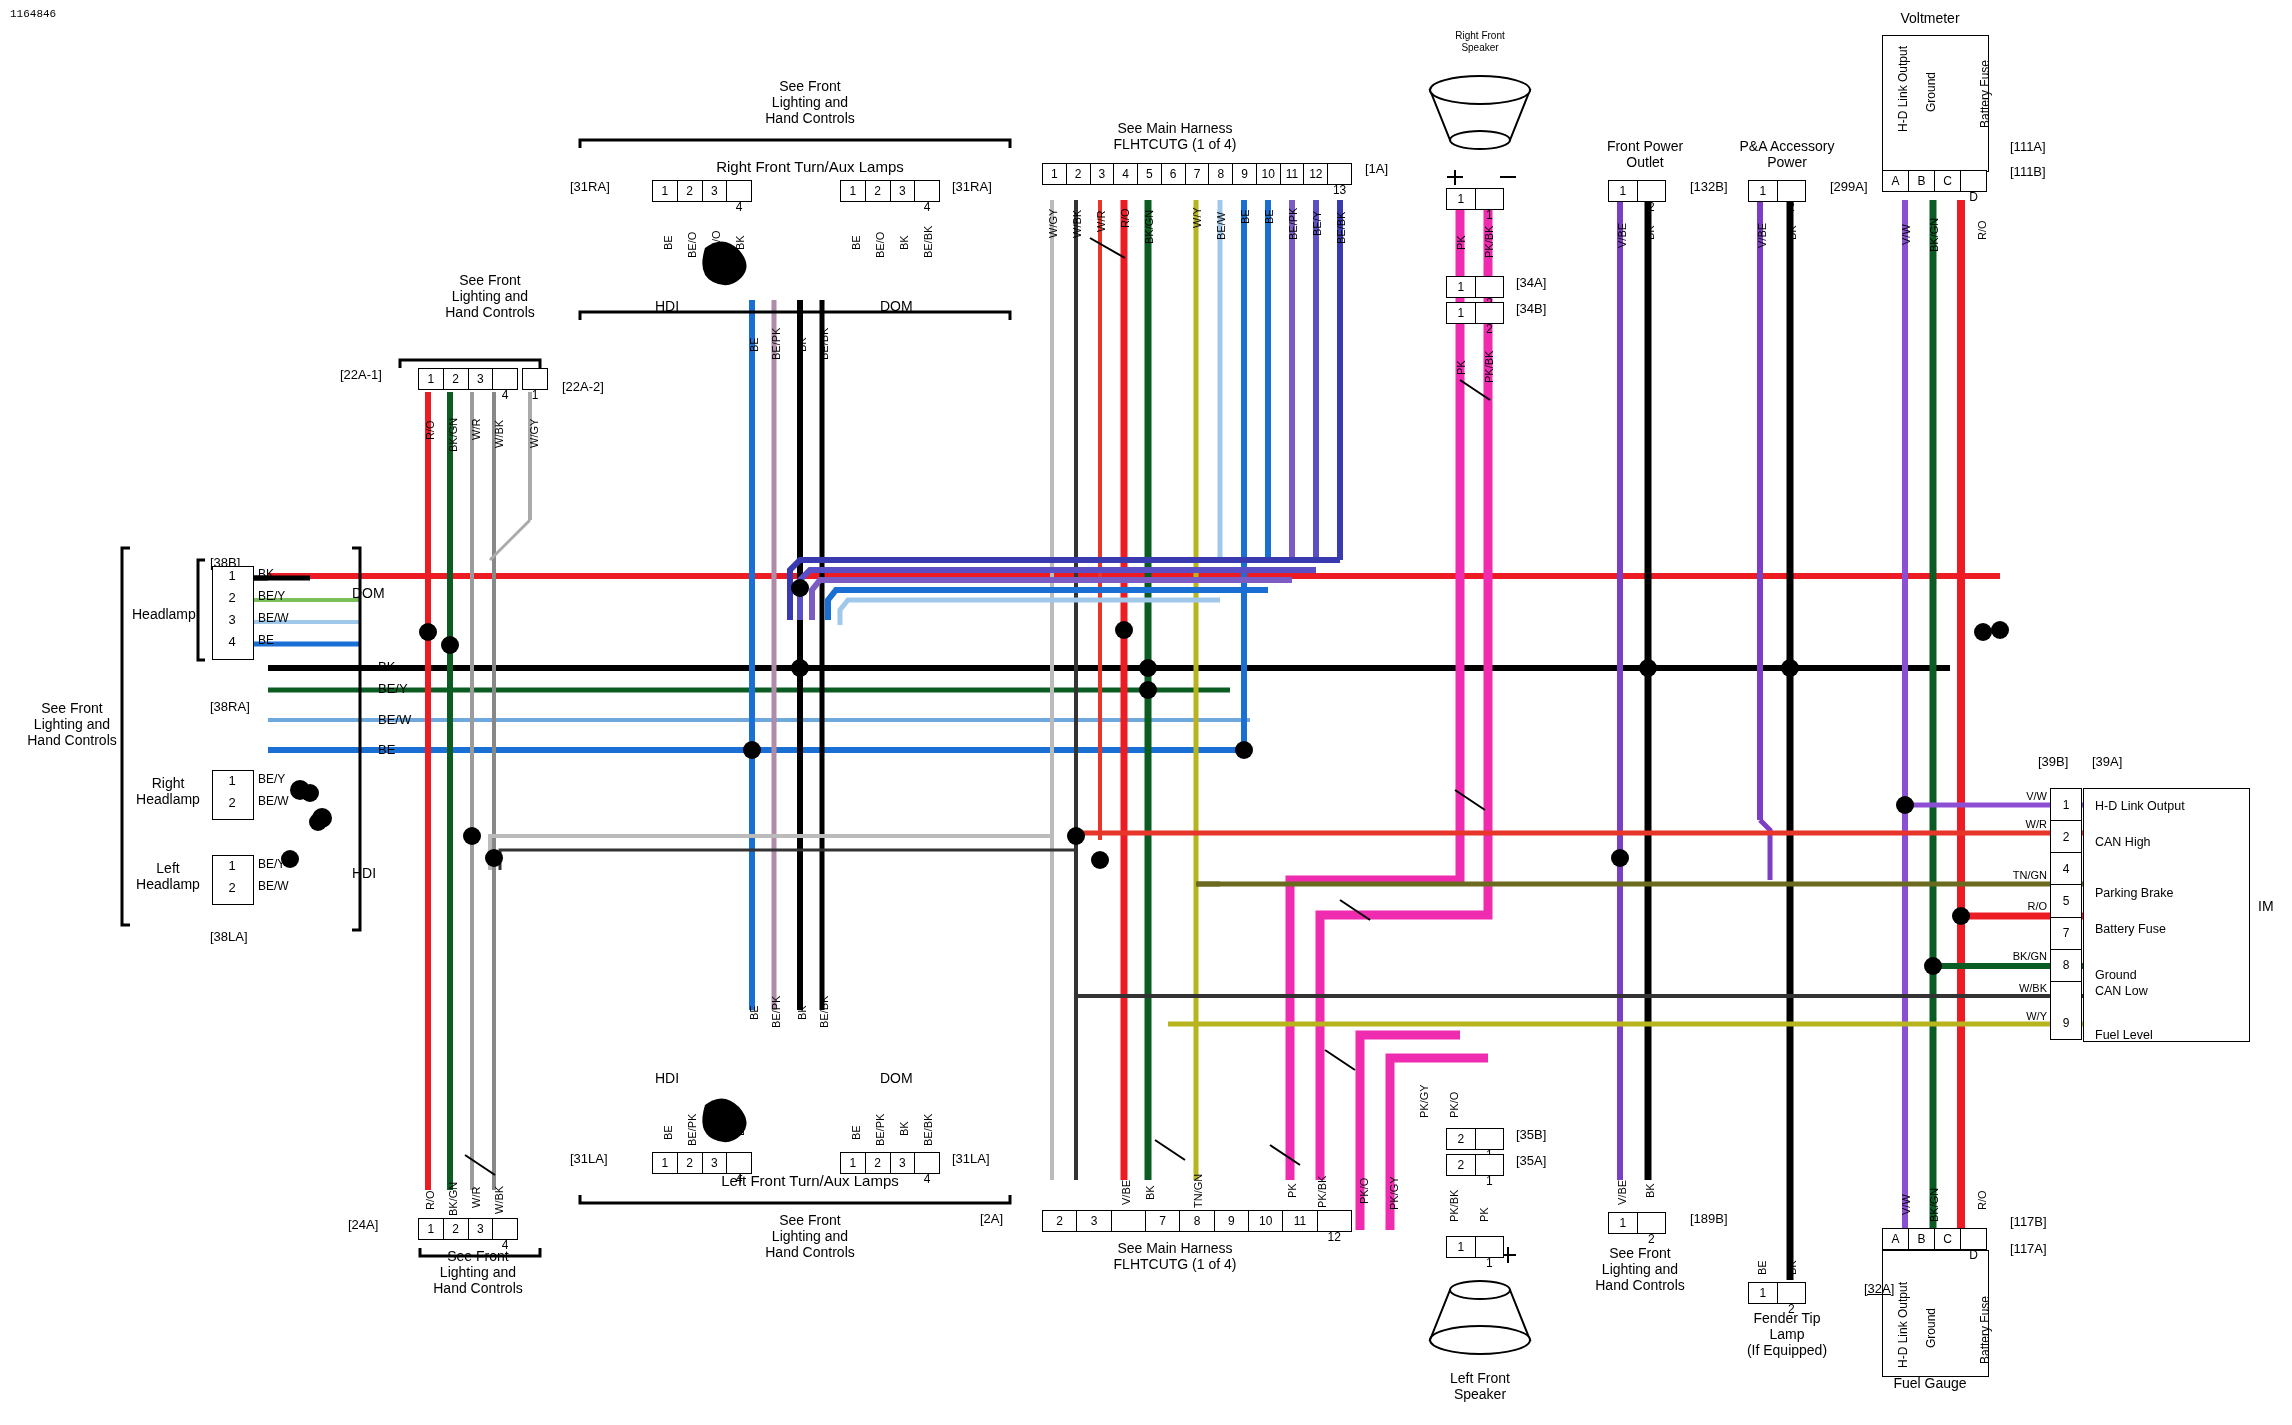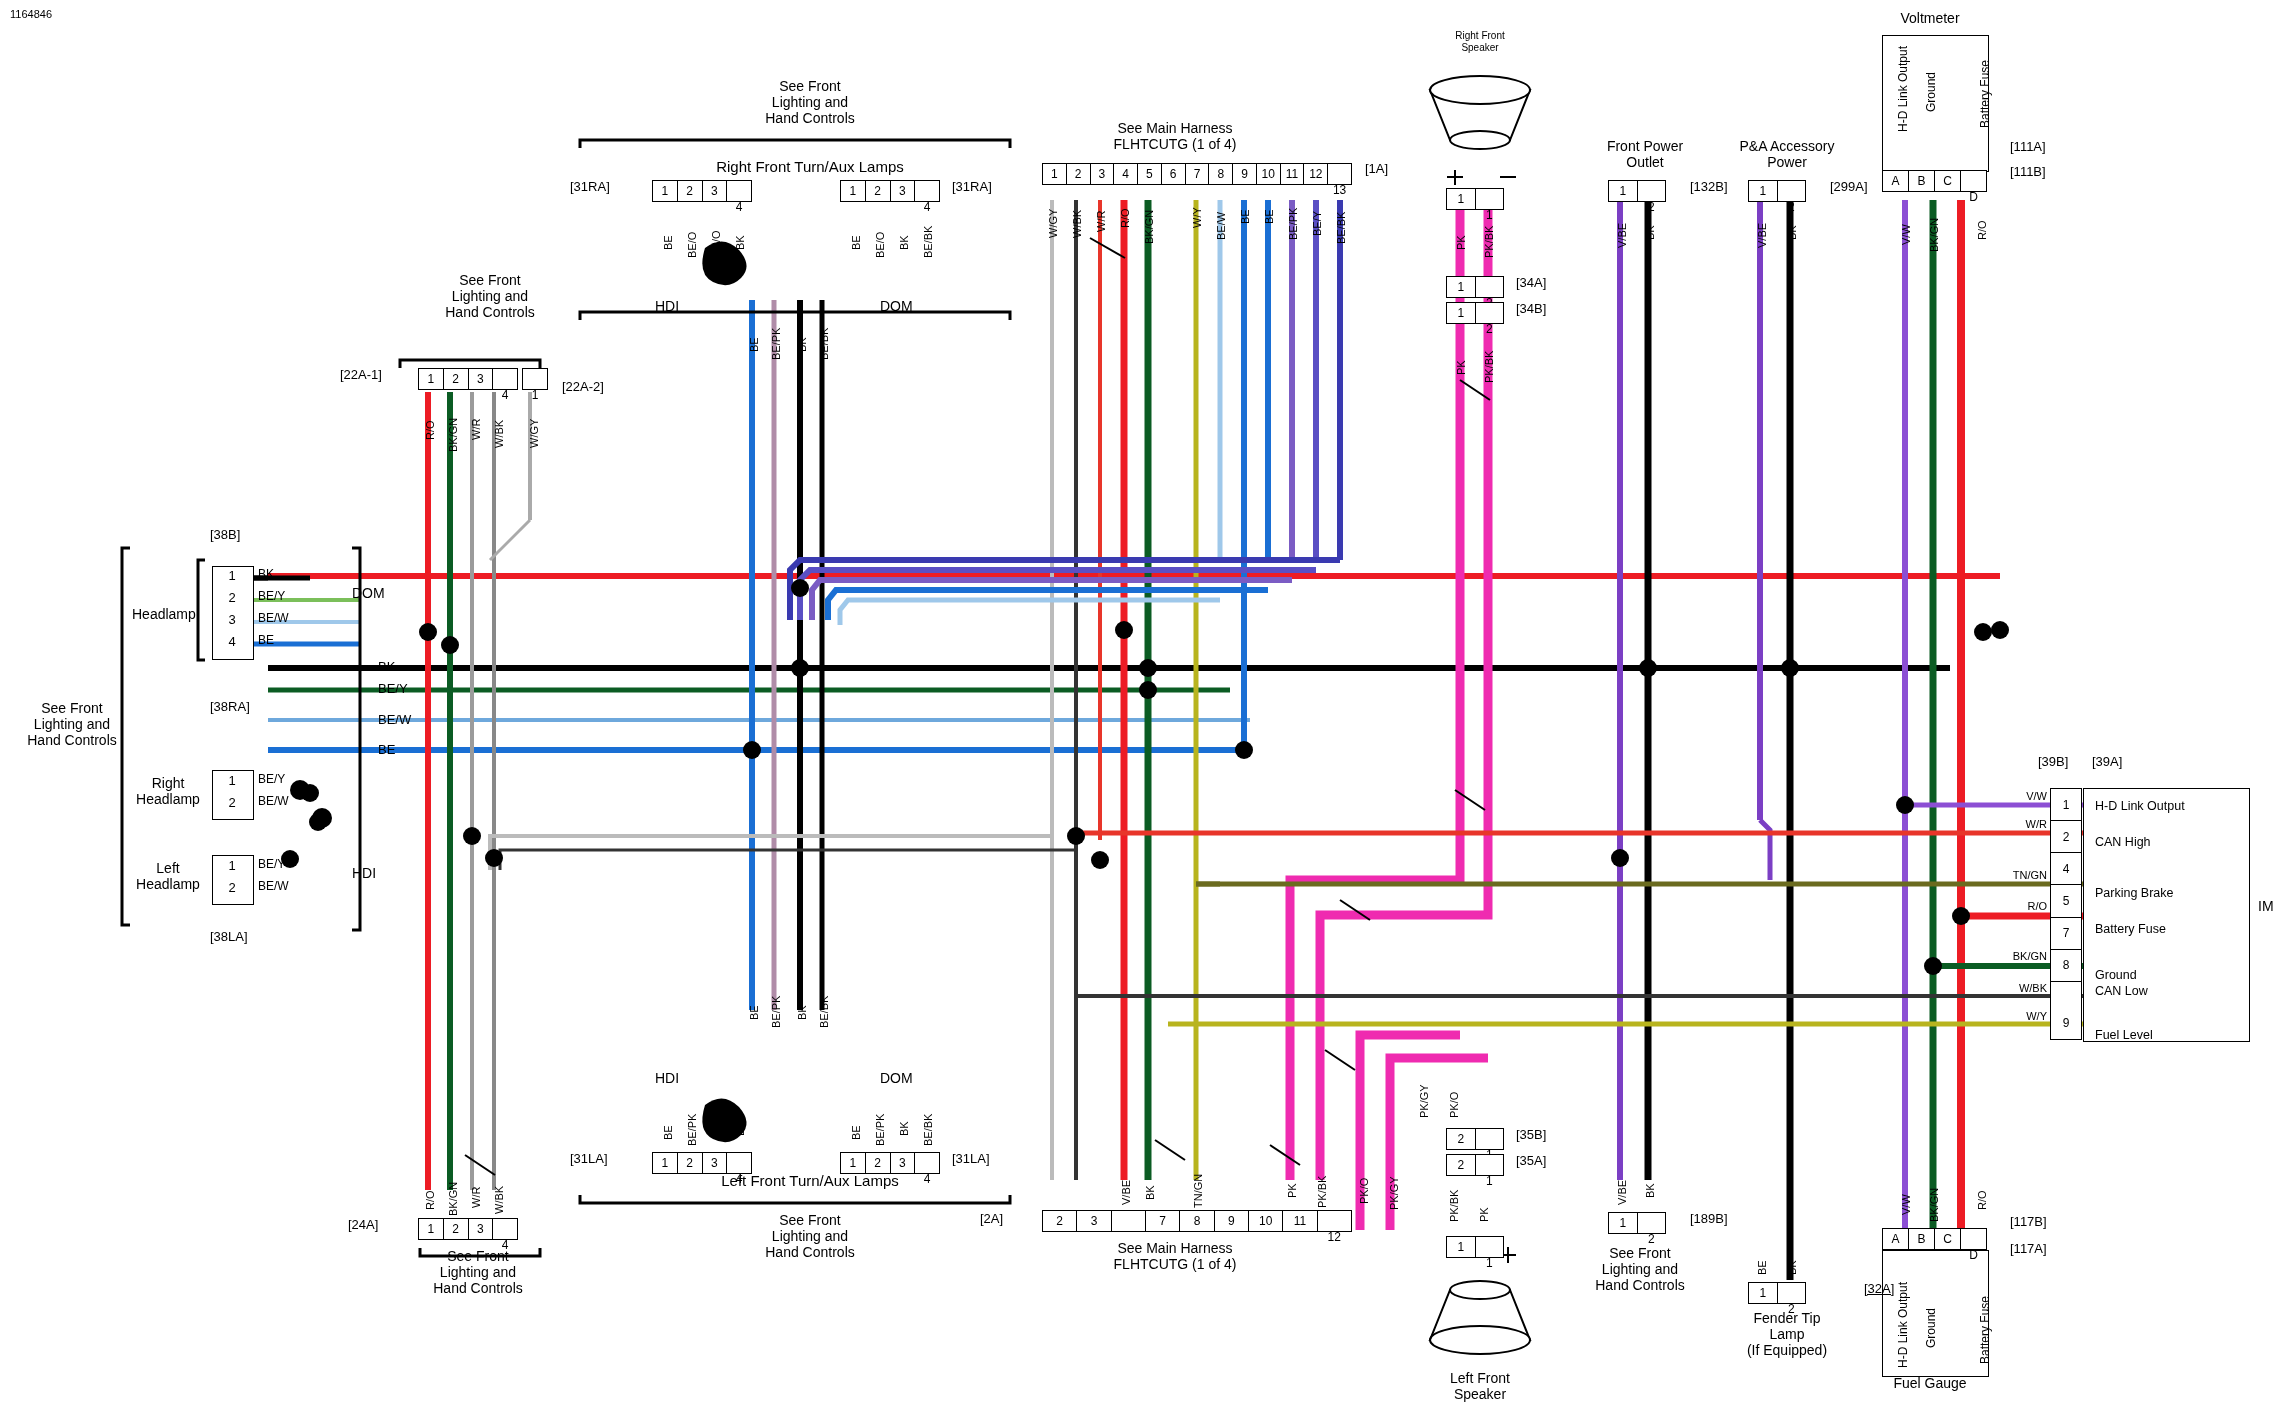--- a/index.html
+++ b/index.html
@@ -210,21 +210,21 @@
       <line x1="1460" y1="380" x2="1490" y2="400"></line>
       <line x1="1455" y1="790" x2="1485" y2="810"></line>
       <line x1="1340" y1="900" x2="1370" y2="920"></line>
       <line x1="1325" y1="1050" x2="1355" y2="1070"></line>
       <line x1="1270" y1="1145" x2="1300" y2="1165"></line>
       <line x1="465" y1="1155" x2="495" y2="1175"></line>
       <line x1="1155" y1="1140" x2="1185" y2="1160"></line>
     </g>
   </svg>
 
-  <div class="idnum" style="left:10px;top:8px;">1164846</div>
+  <div class="idnum" style="left:10px;top:8px;font-family:Liberation Mono, monospace;">1164846</div>
 
   <div class="lbl c" style="left:1405px;top:30px;width:150px;font-size:10px;">Right Front
 Speaker</div>
 
   <div class="lbl c" style="left:1405px;top:1370px;width:150px;font-size:14px;">Left Front
 Speaker</div>
 
   <div class="lbl c" style="left:1855px;top:10px;width:150px;font-size:14px;">Voltmeter</div>
   <div class="lbl c" style="left:1855px;top:1375px;width:150px;font-size:14px;">Fuel Gauge</div>
 
@@ -436,21 +436,21 @@
   </div>
   <div class="lbl" style="left:348px;top:1218px;">[24A]</div>
   <div class="vlbl" style="left:424px;top:1210px;font-size:11px;">R/O</div>
   <div class="vlbl" style="left:447px;top:1216px;font-size:11px;">BK/GN</div>
   <div class="vlbl" style="left:470px;top:1208px;font-size:11px;">W/R</div>
   <div class="vlbl" style="left:493px;top:1214px;font-size:11px;">W/BK</div>
   <div class="lbl c" style="left:388px;top:1248px;width:180px;font-size:14px;">See Front
 Lighting and
 Hand Controls</div>
 
-  <div class="lbl" style="left:210px;top:528px;text-align:center;">[38B]</div>
+  <div class="lbl" style="left:210px;top:556px;text-align:center;">[38B]</div>
   <div class="conn" style="left:212px;top:566px;width:40px;height:92px;"></div>
   <div class="lbl c" style="left:212px;top:569px;width:40px;">1</div>
   <div class="lbl c" style="left:212px;top:591px;width:40px;">2</div>
   <div class="lbl c" style="left:212px;top:613px;width:40px;">3</div>
   <div class="lbl c" style="left:212px;top:635px;width:40px;">4</div>
   <div class="lbl" style="left:258px;top:568px;font-size:12px;">BK</div>
   <div class="lbl" style="left:258px;top:590px;font-size:12px;">BE/Y</div>
   <div class="lbl" style="left:258px;top:612px;font-size:12px;">BE/W</div>
   <div class="lbl" style="left:258px;top:634px;font-size:12px;">BE</div>
   <div class="lbl" style="left:132px;top:606px;font-size:14px;">Headlamp</div>

